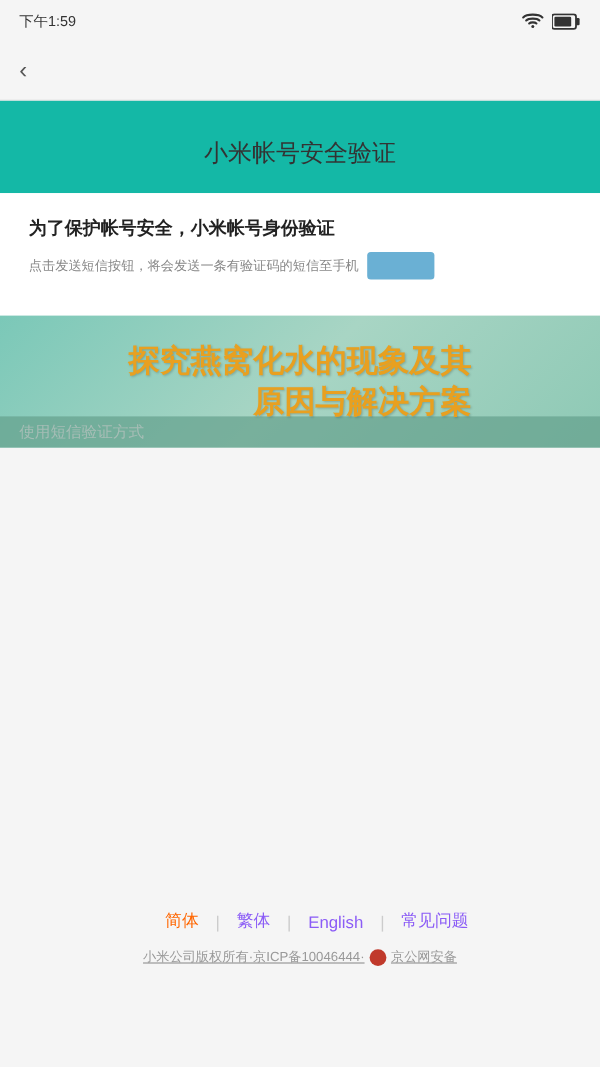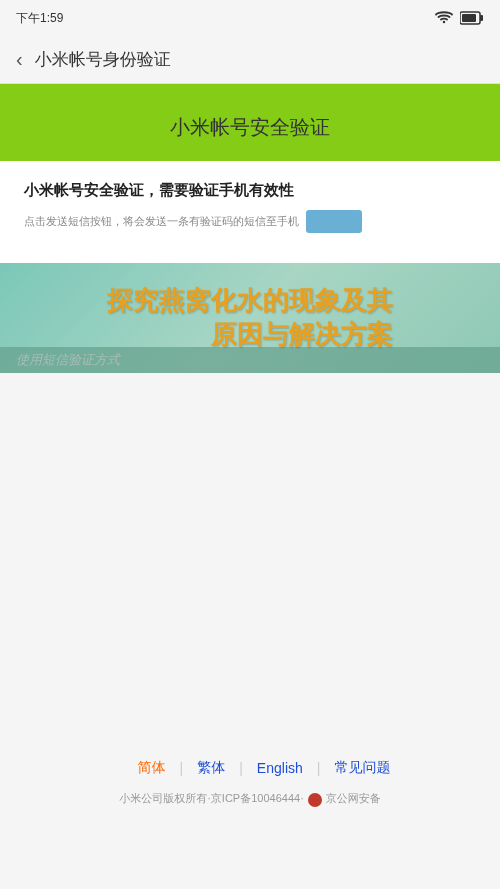--- a/index.html
+++ b/index.html
@@ -61,21 +61,21 @@
 
     
     .main-content {
       background: #fff;
       margin: 0;
       padding: 0;
     }
 
     
     .page-title-section {
-      background: #84cc16;
+      background: #14b8a6;
       padding: 30px 20px 20px 20px;
       text-align: center;
     }
     .page-main-title {
       font-size: 20px;
       color: #333;
       font-weight: 500;
     }
 
     
@@ -134,21 +134,20 @@
     .banner-overlay-text {
       position: absolute;
       bottom: 0;
       left: 0;
       right: 0;
       background: rgba(100, 160, 140, 0.7);
       color: rgba(200,200,200,0.6);
       font-size: 13px;
       padding: 4px 16px;
       text-align: left;
-      font-style: italic;
     }
 
     
     .spacer-area {
       background: #f5f5f5;
       height: 370px;
     }
 
     
     .footer-lang {
@@ -159,21 +158,21 @@
     .lang-links {
       display: flex;
       justify-content: center;
       align-items: center;
       gap: 0;
       margin-bottom: 8px;
       margin-left: 28px;
     }
     .lang-link {
       font-size: 14px;
-      color: #1d4ed8;
+      color: #8b5cf6;
       padding: 4px 14px;
       cursor: pointer;
       text-decoration: none;
     }
     .lang-link.active {
       color: #ff6600;
     }
     .lang-divider {
       color: #ccc;
       font-size: 14px;
@@ -185,24 +184,25 @@
       font-size: 11px;
       color: #999;
       line-height: 1.7;
       padding: 0 20px 10px 20px;
       display: flex;
       flex-direction: column;
       align-items: center;
     }
     .copyright-row {
       display: flex;
-      align-items: flex-end;
+      align-items: center;
       justify-content: center;
       flex-wrap: wrap;
       gap: 2px;
+      text-decoration: underline;
     }
     .police-badge {
       display: inline-block;
       width: 14px;
       height: 14px;
       background: #c0392b;
       border-radius: 50%;
       vertical-align: middle;
       margin: 0 2px;
     }
@@ -224,31 +224,30 @@
     <svg width="24" height="14" viewBox="0 0 24 14">
       <rect x="0" y="1" width="20" height="12" rx="2" ry="2" fill="none" stroke="#333" stroke-width="1.5"></rect>
       <rect x="20" y="4" width="3" height="6" rx="1" fill="#333"></rect>
       <rect x="2" y="3" width="14" height="8" rx="1" fill="#333"></rect>
     </svg>
   </div>
 </div>
 
 <div class="top-nav">
   <span class="back-arrow">‹</span>
-  <span class="nav-title">小米帐号身份验证</span>
 </div>
 
 <div class="main-content">
 
   <div class="page-title-section">
     <div class="page-main-title">小米帐号安全验证</div>
   </div>
 
   <div class="info-section">
-    <div class="info-heading">小米帐号安全验证，需要验证手机有效性</div>
+    <div class="info-heading">为了保护帐号安全，小米帐号身份验证</div>
     <div class="info-desc">
       <span>点击发送短信按钮，将会发送一条有验证码的短信至手机</span>
       <span class="phone-highlight">&nbsp;&nbsp;&nbsp;&nbsp;&nbsp;&nbsp;&nbsp;&nbsp;&nbsp;&nbsp;&nbsp;</span>
     </div>
   </div>
 
   <div class="banner-container">
     <div class="banner-bg">
       <div class="banner-text">探究燕窝化水的现象及其<br>原因与解决方案</div>
     </div>

